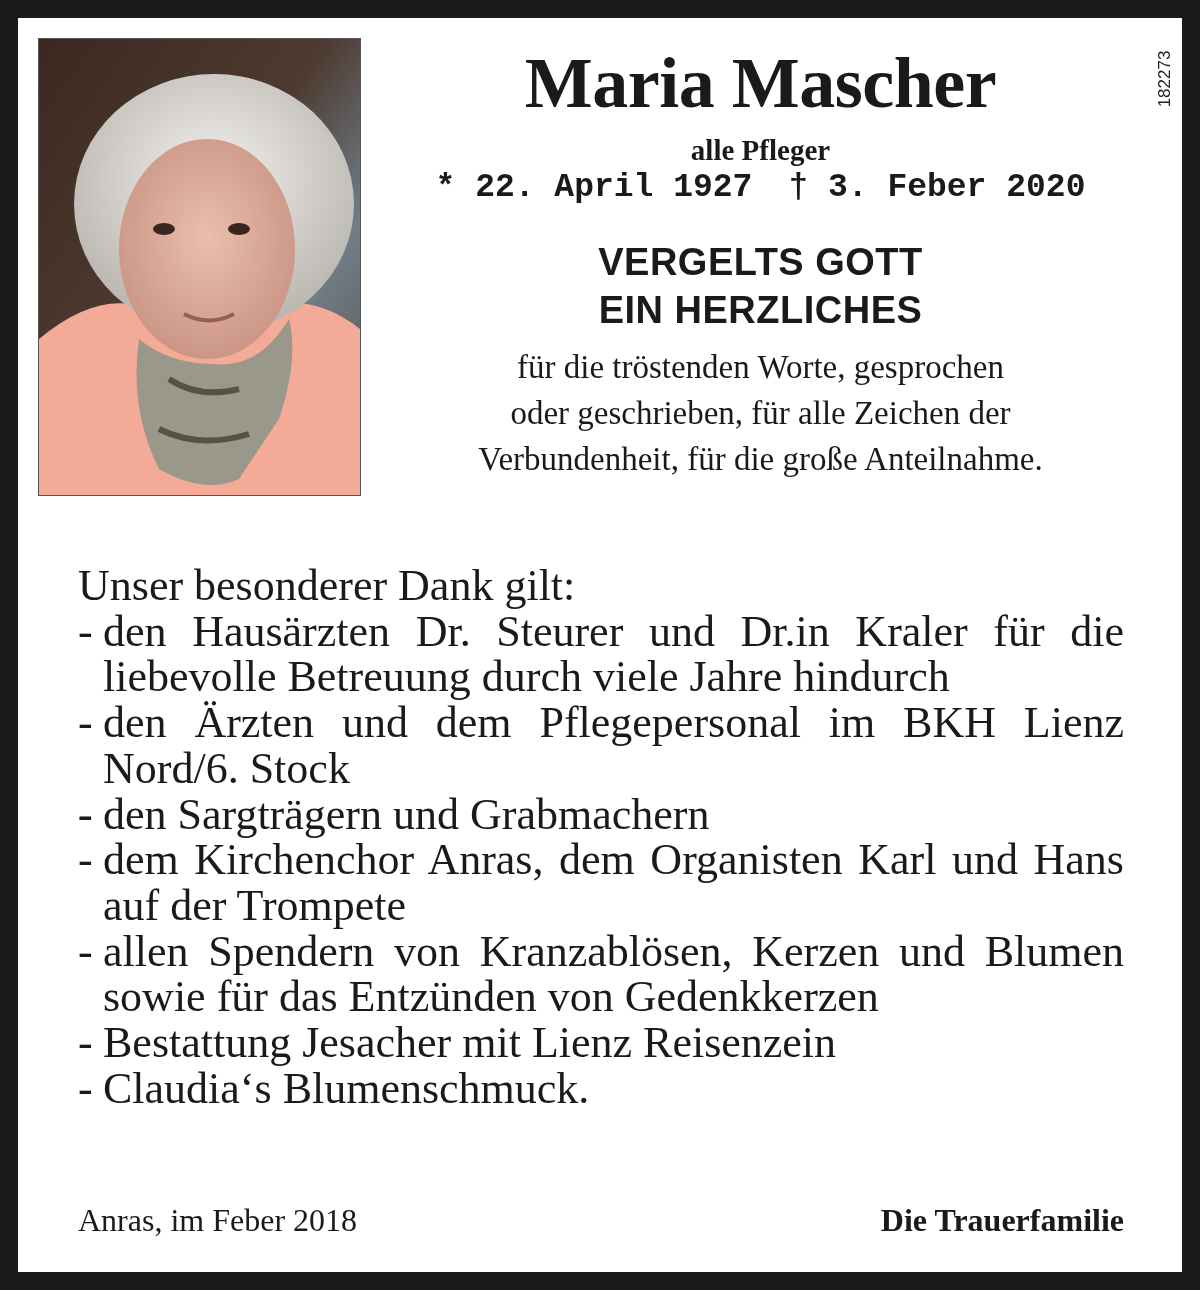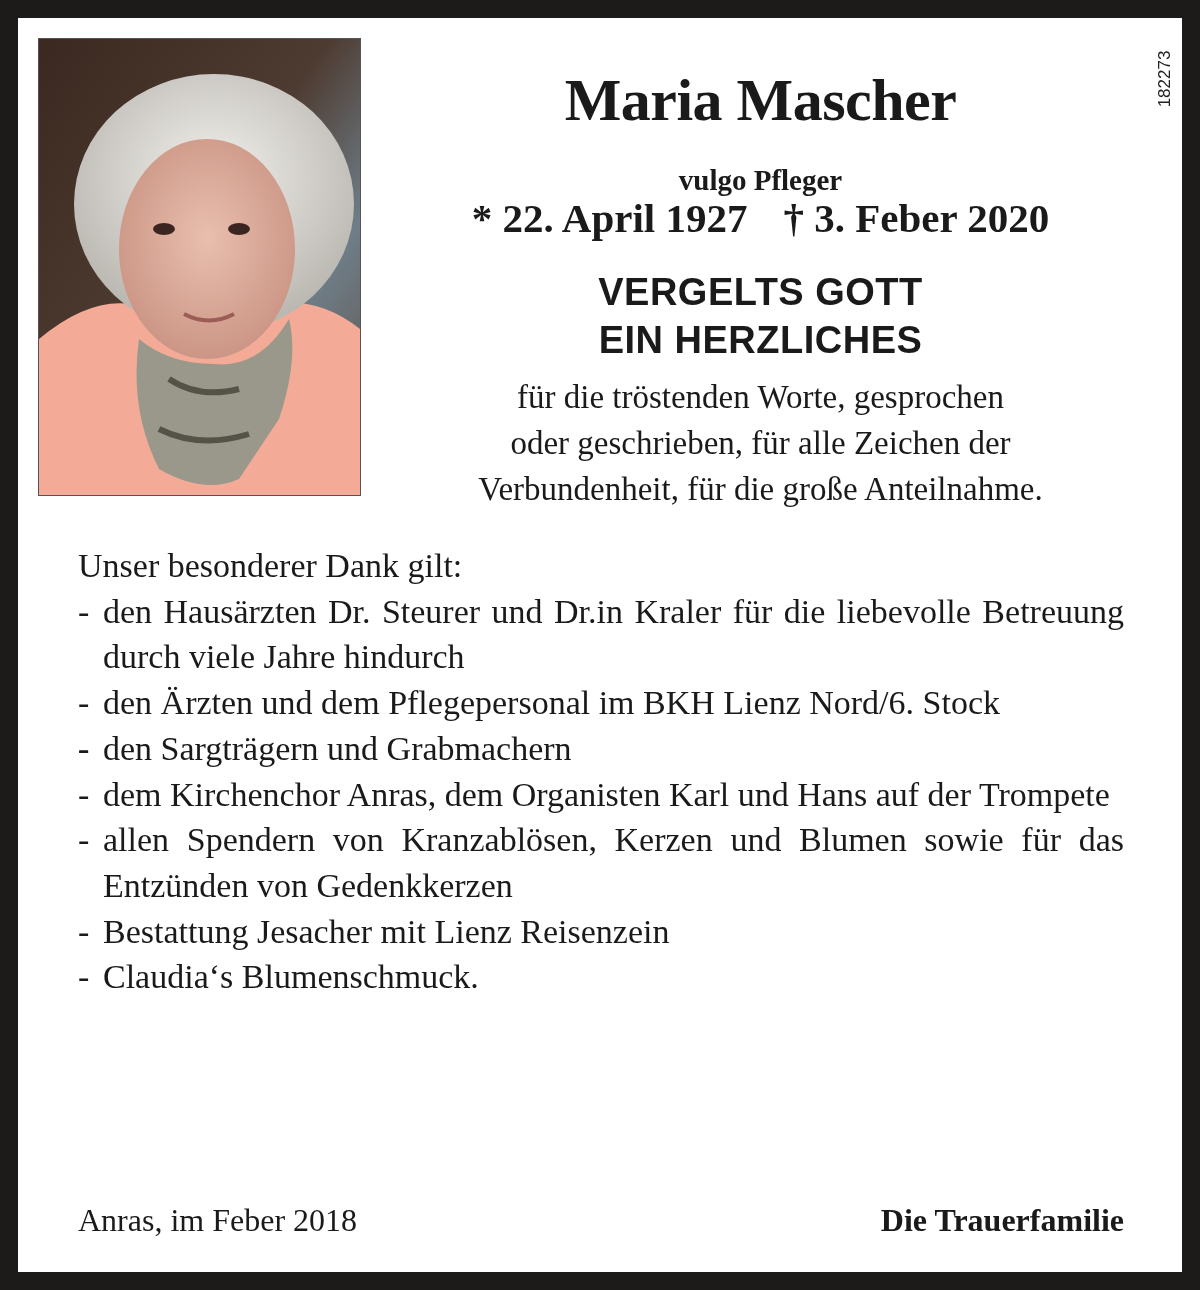--- a/index.html
+++ b/index.html
@@ -42,56 +42,57 @@
     display: block;
   }
   .header {
     position: absolute;
     left: 380px; top: 20px;
     width: 725px;
     text-align: center;
   }
   .name {
     font-weight: bold;
-    font-size: 60px;
+    font-size: 72px;
     line-height: 90px;
     letter-spacing: -0.5px;
-    margin: 17px;
+    margin: 0;
   }
   .vulgo {
     font-weight: bold;
     font-size: 29px;
     line-height: 36px;
     margin-top: 4px;
   }
   .dates {
     font-weight: bold;
-    font-size: 41px;
+    font-size: 33px;
     line-height: 40px;
+    font-family: Liberation Mono, monospace;
   }
   .dates .gap { display: inline-block; width: 36px; }
   .thanks-heading {
     font-family: "Liberation Sans", "DejaVu Sans", sans-serif;
     font-weight: bold;
     font-size: 38px;
     line-height: 48px;
     margin-top: 30px;
     letter-spacing: 0.5px;
   }
   .thanks-text {
     font-size: 33px;
     line-height: 46px;
     margin-top: 10px;
     text-align: center;
   }
   .body-text {
     position: absolute;
-    left: 60px; top: 525px;
+    left: 60px; top: 545px;
     width: 1046px;
-    font-size: 34px;
+    font-size: 44px;
     line-height: 45.7px;
   }
   .intro { margin: 0; }
   ul.thanks-list { list-style: none; margin: 0; padding: 0; }
   ul.thanks-list li {
     position: relative;
     padding-left: 25px;
     text-align: justify;
     text-align-last: left;
   }
@@ -142,21 +143,21 @@
       <path d="M145,275 Q170,288 195,275" stroke="#9b5d55" stroke-width="4" fill="none"></path>
     </svg>
   </div>
 
   <div class="ref-number">
     <span>182273</span>
   </div>
 
   <div class="header">
     <h1 class="name">Maria Mascher</h1>
-    <div class="vulgo">vulgo Pfleger</div>
+    <div class="vulgo">alle Pfleger</div>
     <div class="dates">
       <span>* 22. April 1927</span><span class="gap"></span><span>† 3. Feber 2020</span>
     </div>
     <div class="thanks-heading">
       <div>VERGELTS GOTT</div>
       <div>EIN HERZLICHES</div>
     </div>
     <div class="thanks-text">
       <div>für die tröstenden Worte, gesprochen</div>
       <div>oder geschrieben, für alle Zeichen der</div>

